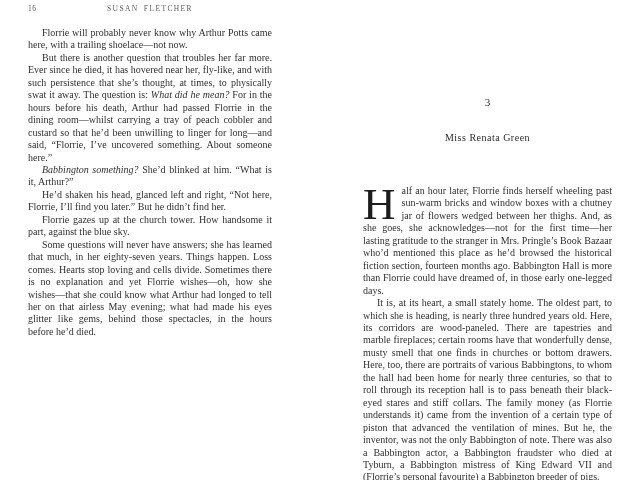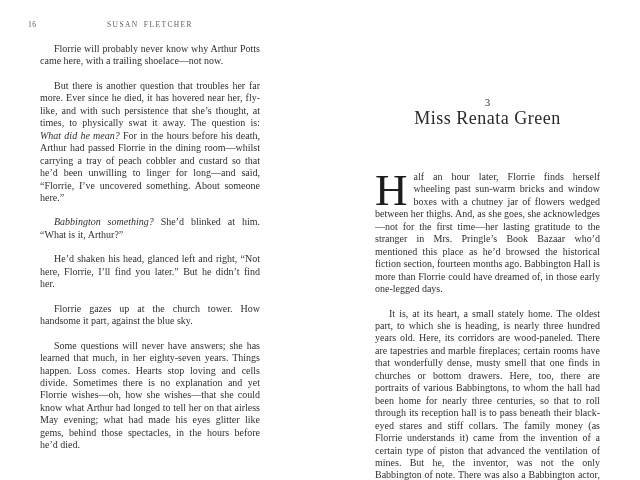--- a/index.html
+++ b/index.html
@@ -19,21 +19,21 @@
     height: 480px;
     background: #ffffff;
   }
   .page {
     width: 320px;
     height: 480px;
     box-sizing: border-box;
     position: relative;
   }
   .page-left {
-    padding: 20px 48px 0 28px;
+    padding: 4px 48px 0 28px;
   }
   .page-right {
     padding: 0 28px 0 43px;
   }
   .page-header {
     position: relative;
     height: 10px;
     margin-bottom: 13px;
     font-size: 7.5px;
     color: #5d5d5d;
@@ -50,37 +50,37 @@
     letter-spacing: 1.4px;
     word-spacing: 2px;
   }
   .body-text {
     font-size: 10px;
     line-height: 12.45px;
     text-align: justify;
     color: #2f2f2f;
   }
   .body-text p {
-    margin: 12px;
+    margin: 0;
     text-indent: 14px;
   }
   .body-text p.no-indent {
     text-indent: 0;
   }
   .italic { font-style: italic; }
   .chapter-number {
     margin-top: 96px;
     text-align: center;
     font-size: 11px;
     color: #333333;
   }
   .chapter-title {
-    margin-top: 0;
+    margin-top: 24px;
     text-align: center;
-    font-size: 18px;
+    font-size: 10px;
     letter-spacing: 0.5px;
     color: #2a2a2a;
   }
   .chapter-body {
     margin-top: 42px;
   }
   .drop-cap {
     float: left;
     font-size: 45px;
     line-height: 35px;

